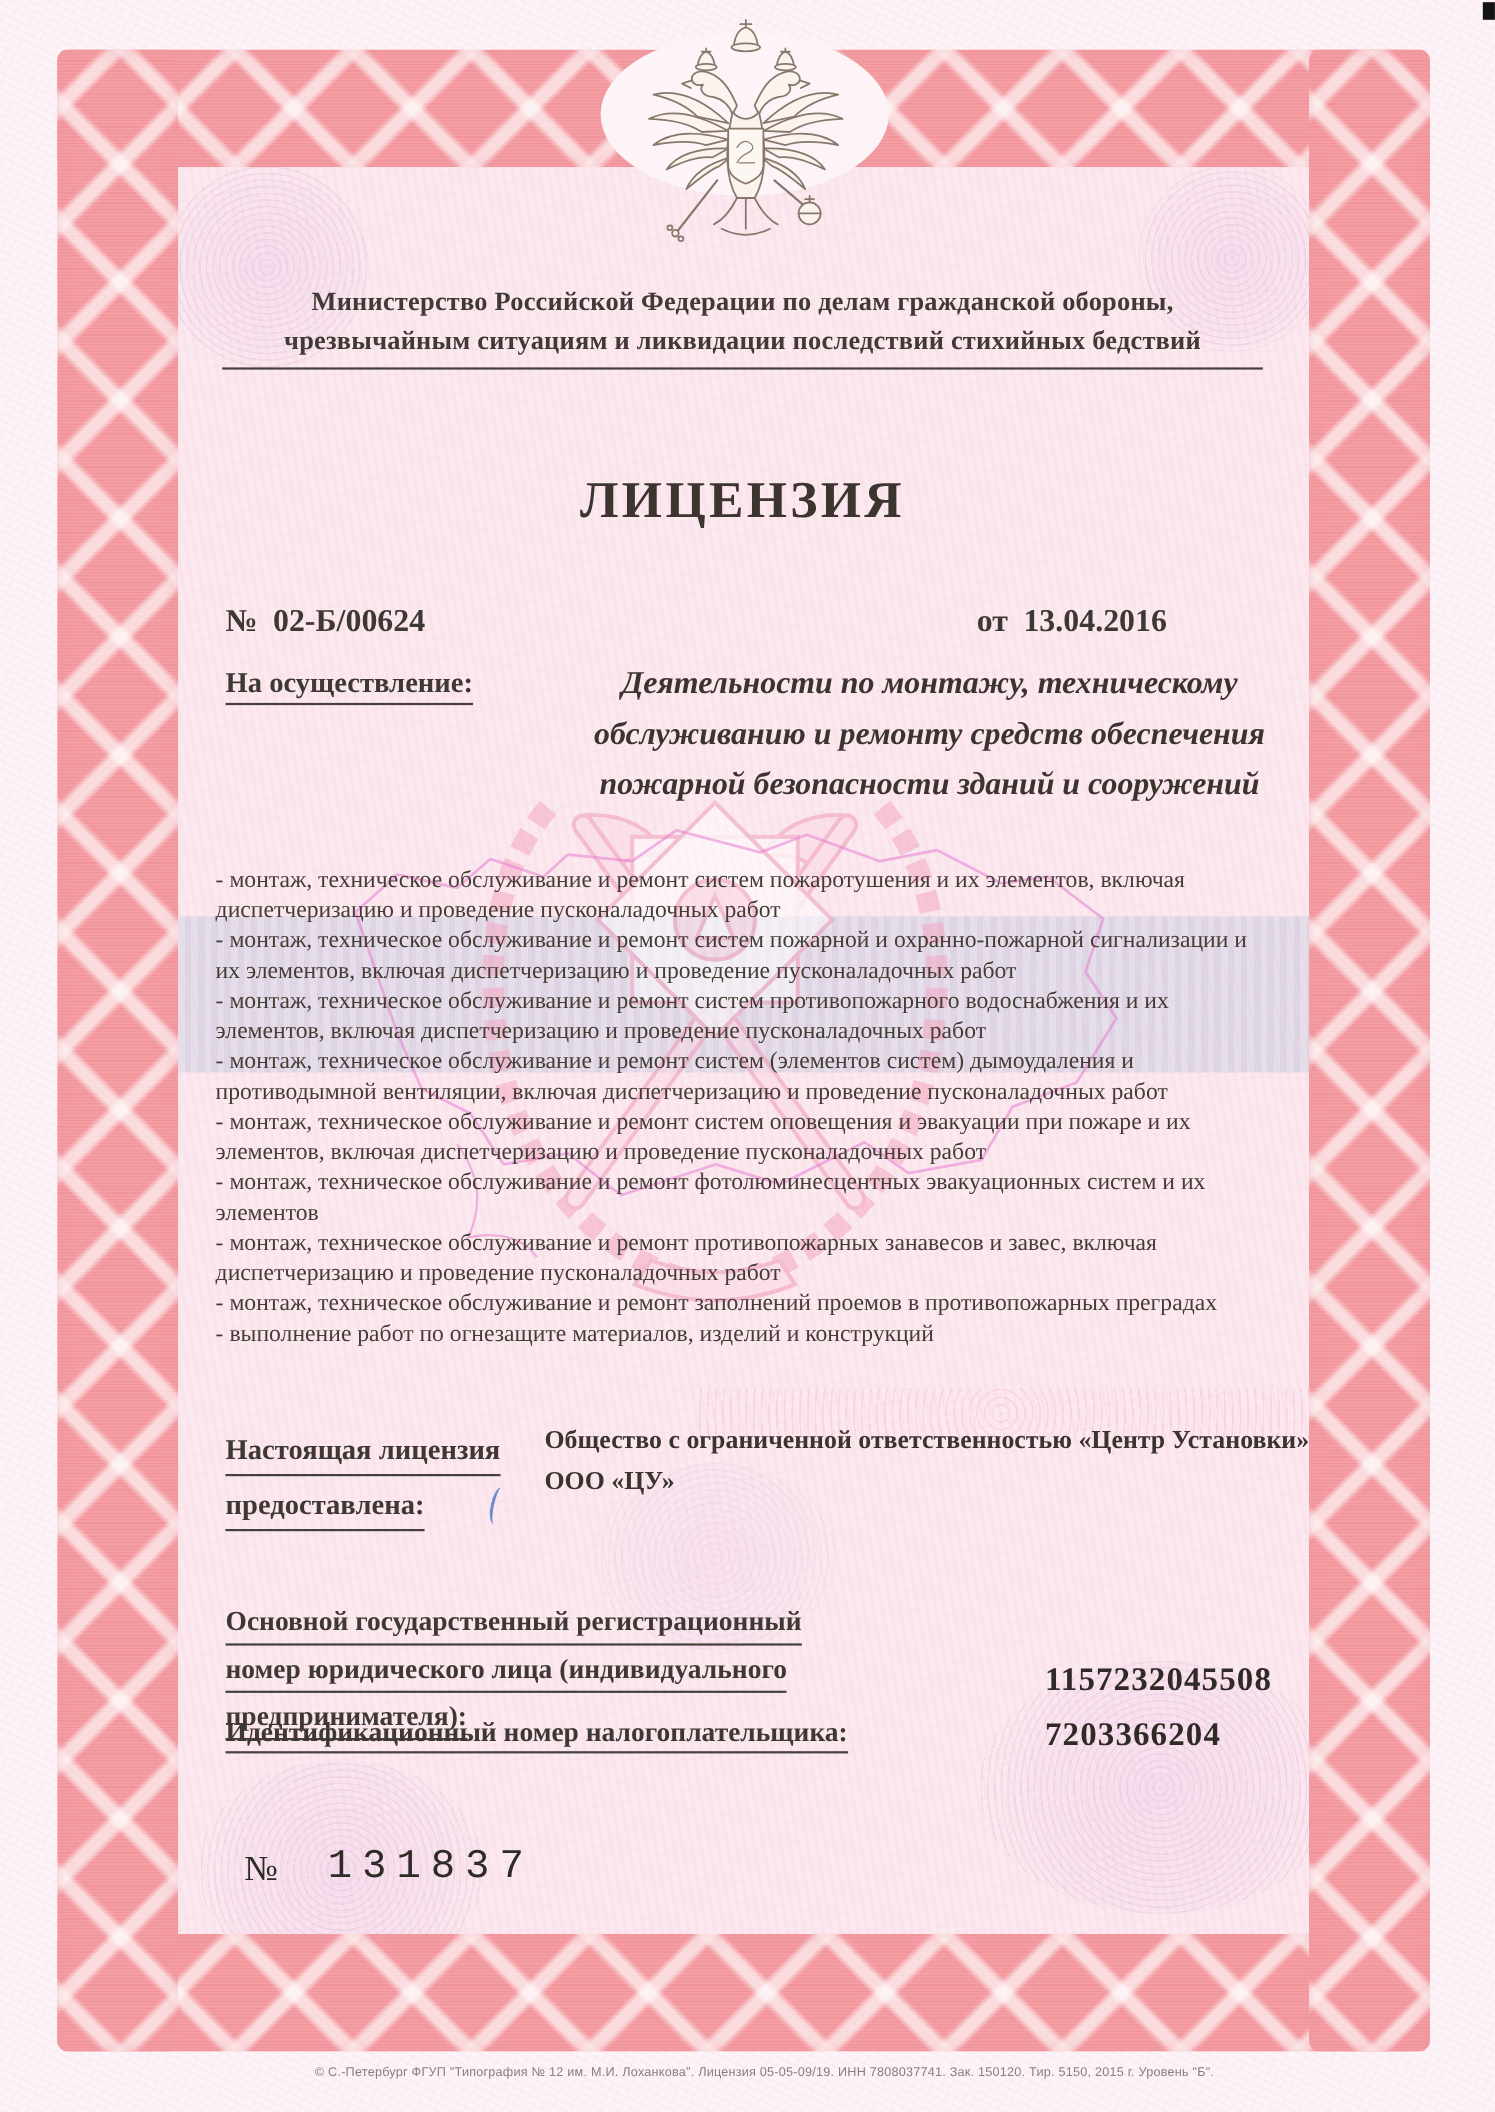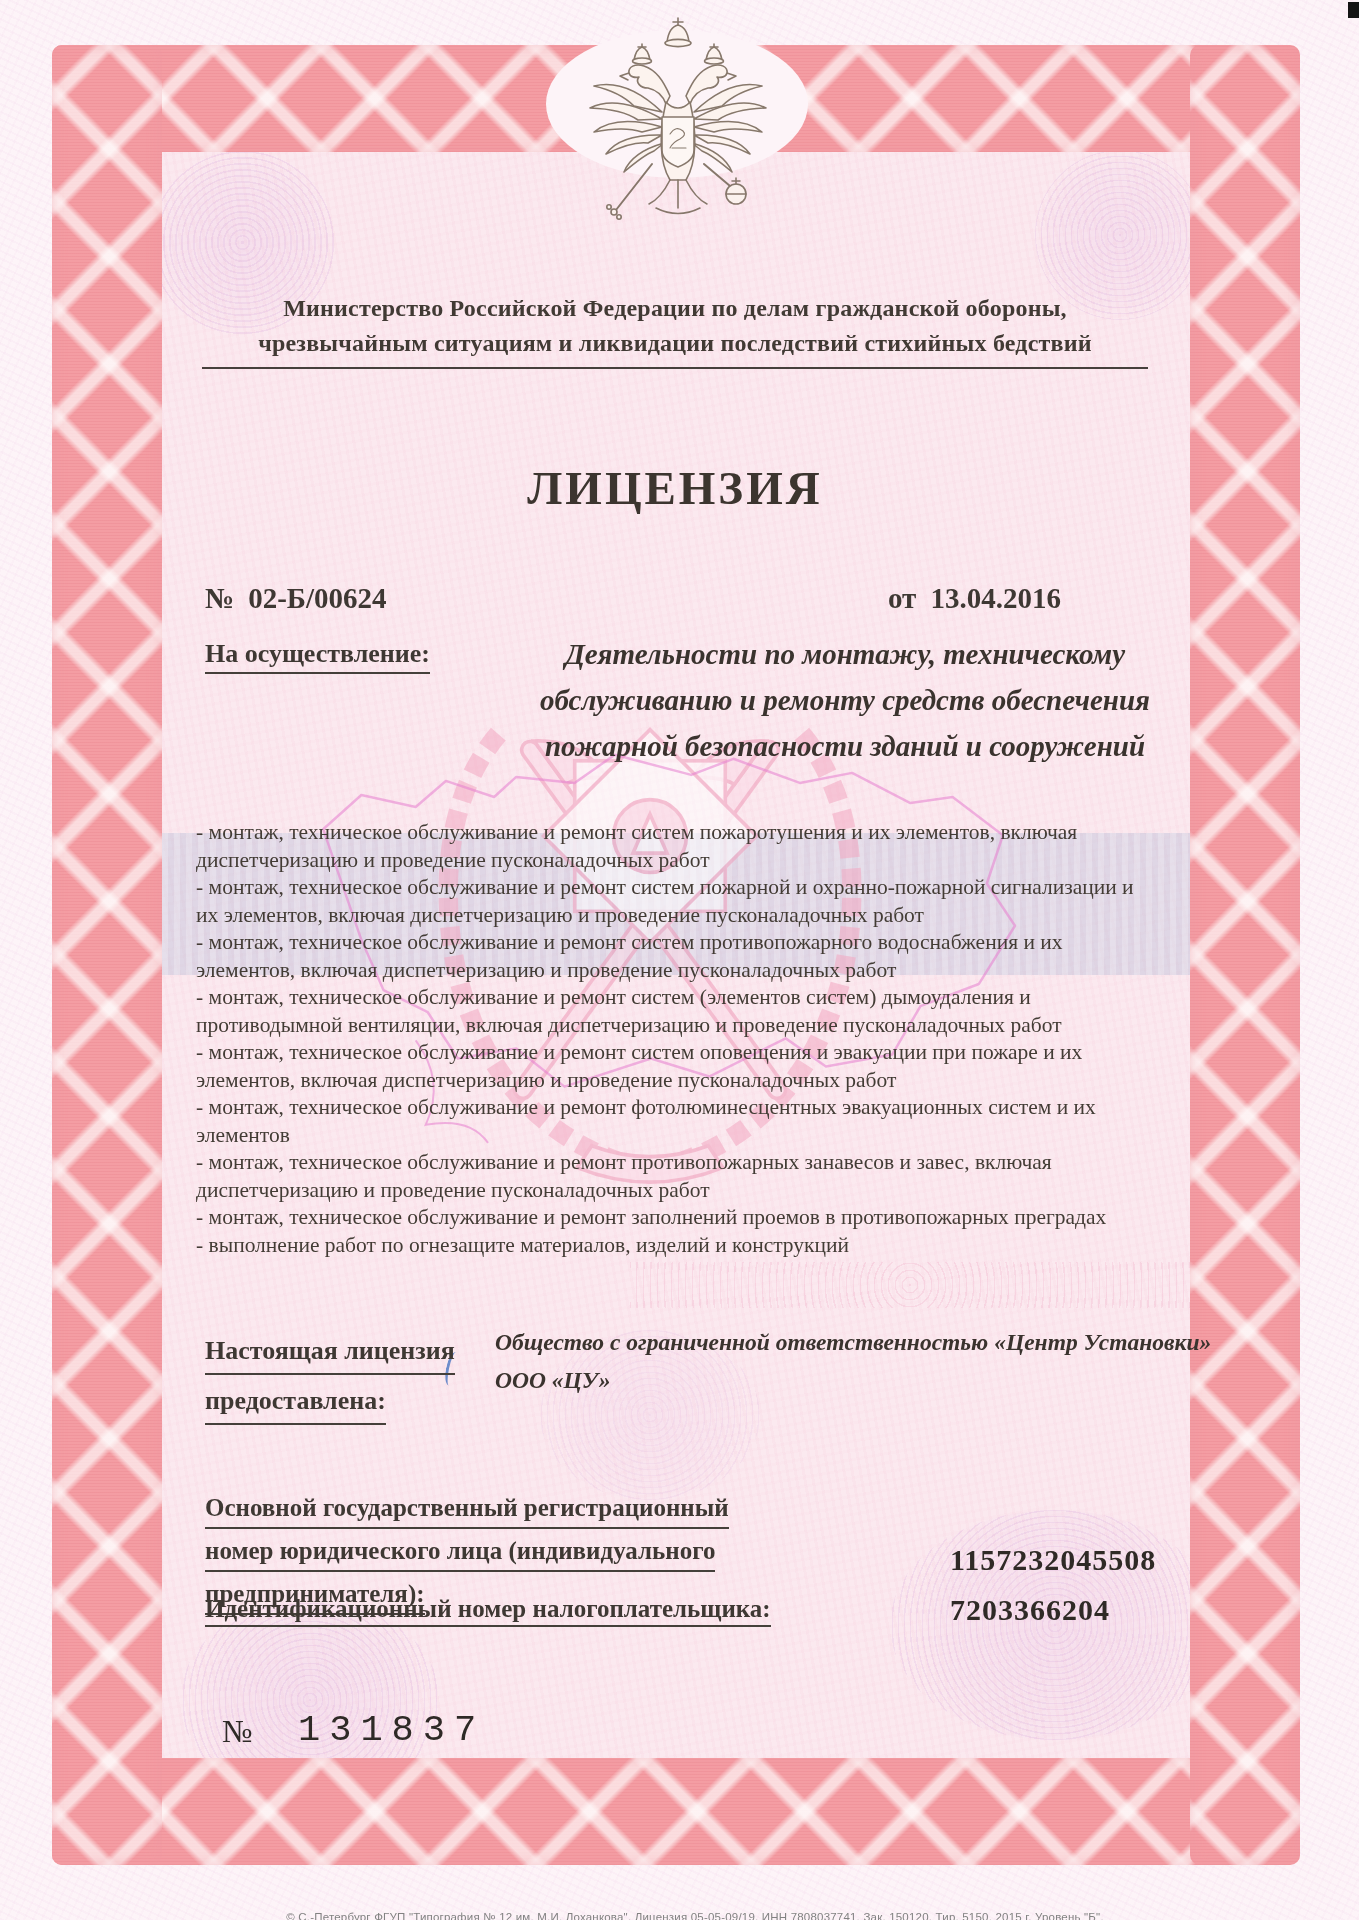--- a/index.html
+++ b/index.html
@@ -57,42 +57,42 @@
   .pen-mark{
     position:absolute;left:446px;top:1352px;width:10px;height:34px;
     border-left:3px solid #3f6fc0;border-radius:60% 40% 50% 60%;
     transform:rotate(12deg);opacity:.75;
   }
   
   .eagle{position:absolute;left:558px;top:14px;opacity:.92;}
   .emblem{position:absolute;left:395px;top:635px;opacity:.55;}
   .map{position:absolute;left:295px;top:655px;opacity:.55;}
   
-  .t{position:absolute;white-space:nowrap;margin-top:33px;}
+  .t{position:absolute;white-space:nowrap;}
   .ministry{
     left:202px;top:258px;width:946px;text-align:center;white-space:normal;
     font-size:24px;font-weight:bold;line-height:35px;letter-spacing:.2px;
     border-bottom:2px solid #46403c;padding-bottom:6px;color:#413a34;
   }
   .doc-title{
     left:202px;top:428px;width:946px;text-align:center;
     font-size:47px;font-weight:bold;letter-spacing:3px;color:#3c352f;
   }
   .num-row{left:205px;top:549px;font-size:29px;font-weight:bold;}
   .date-row{left:888px;top:549px;font-size:29px;font-weight:bold;}
   .gapped > span{margin-right:14px;}
   .purpose-label{left:205px;top:606px;font-size:26px;font-weight:bold;}
   .u{display:inline-block;border-bottom:2px solid #45403a;padding-bottom:3px;text-align:center;}
   .purpose-lines{left:540px;top:598px;font-size:29px;font-style:italic;font-weight:bold;line-height:46px;color:#3a332e;text-align:center;}
   .works-heading{left:197px;top:756px;font-size:25px;font-weight:bold;letter-spacing:.2px;}
   .works-list{left:196px;top:786px;font-size:21.5px;line-height:27.5px;color:#433c35;}
   .grantee-label{left:205px;top:1298px;font-size:26px;font-weight:bold;line-height:40px;}
   .grantee-label > span{display:block;margin-bottom:6px;}
   .grantee-label > span > *{}
-  .grantee-lines{left:495px;top:1290px;font-size:23.5px;font-style:italic;font-weight:bold;line-height:38px;color:#3a332e;}
+  .grantee-lines{left:495px;top:1290px;font-size:23.5px;font-weight:bold;line-height:38px;color:#3a332e;}
   .ogrn-label{left:205px;top:1458px;font-size:25px;font-weight:bold;line-height:34px;}
   .ogrn-label > span{display:block;margin-bottom:5px;}
   .inn-label{left:205px;top:1562px;font-size:25px;font-weight:bold;}
   .ogrn-value{left:950px;top:1510px;font-size:30px;font-weight:bold;letter-spacing:1px;color:#2f2a26;}
   .inn-value{left:950px;top:1560px;font-size:30px;font-weight:bold;letter-spacing:1px;color:#2f2a26;}
   .form-no-label{left:222px;top:1680px;font-size:32px;color:#2e2a26;}
   .form-no-digits{left:298px;top:1676px;font-family:"Liberation Mono", monospace;font-size:37px;letter-spacing:9px;color:#2e2a26;}
   .imprint{
     left:200px;top:1878px;width:990px;text-align:center;white-space:nowrap;
     font-family:"Liberation Sans", sans-serif;font-size:11.5px;color:#828282;letter-spacing:.2px;

